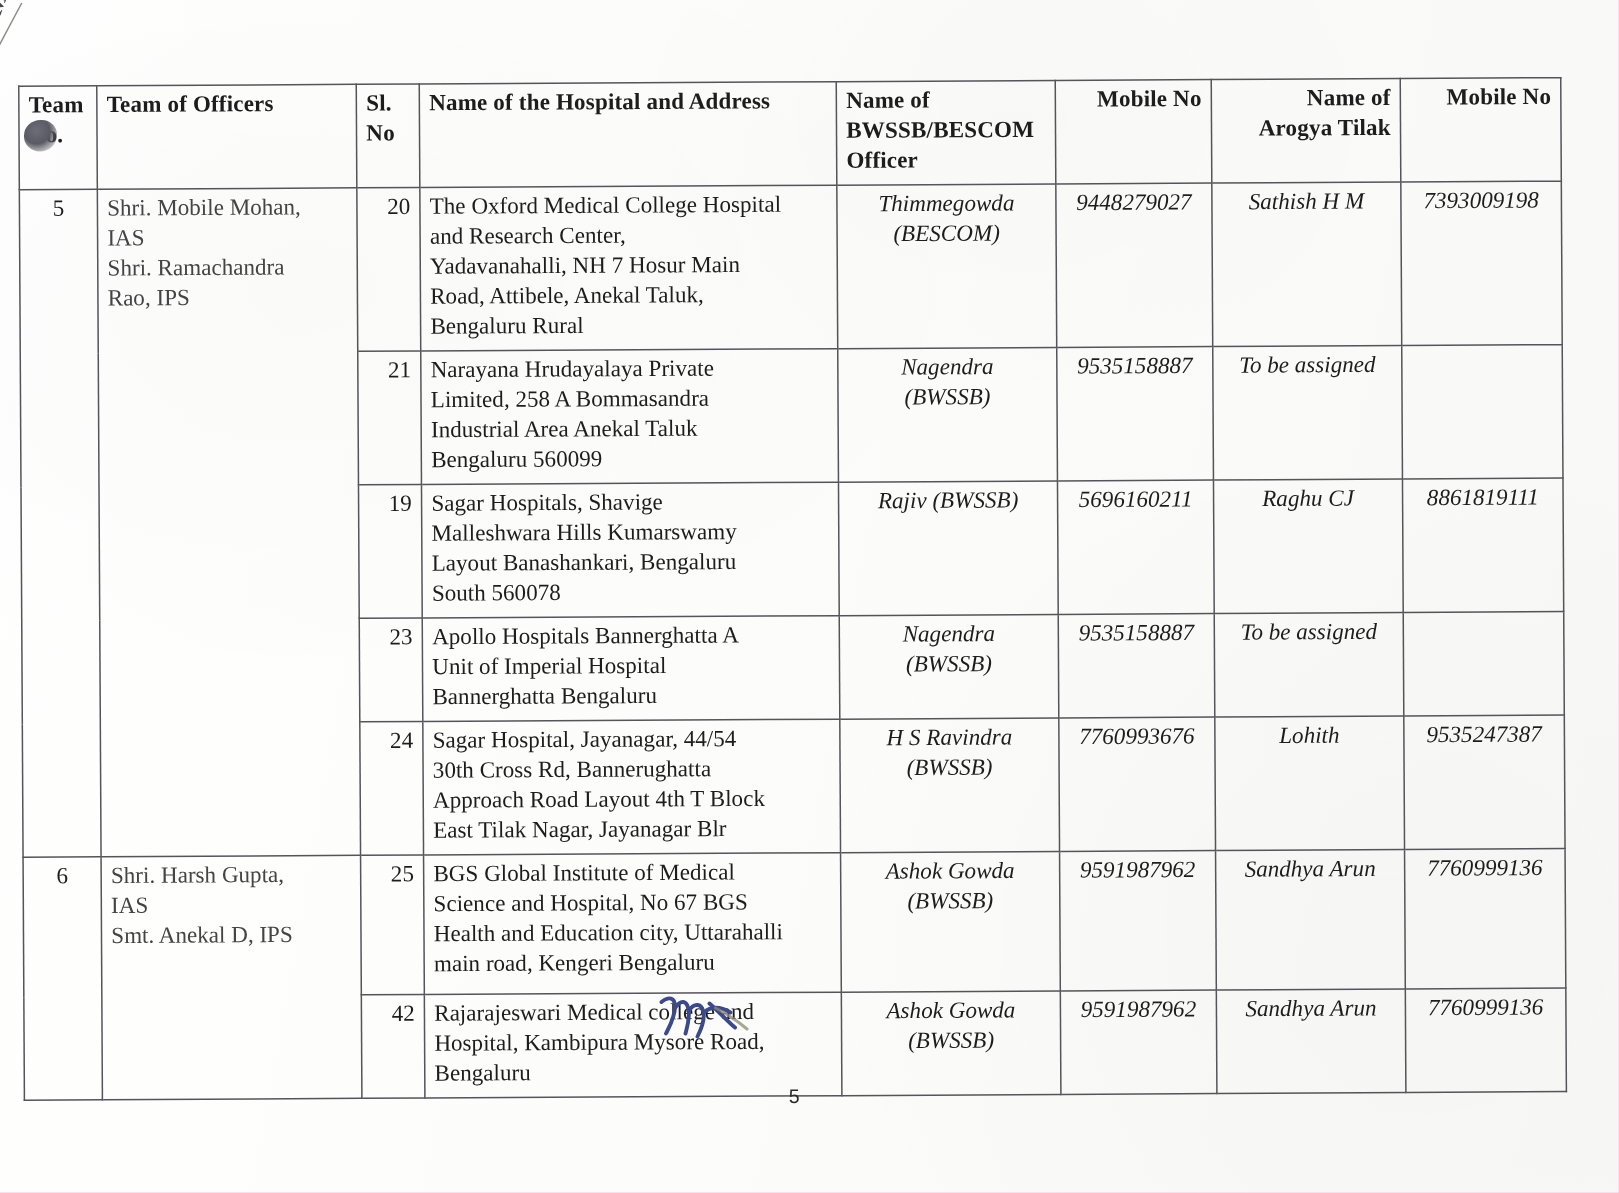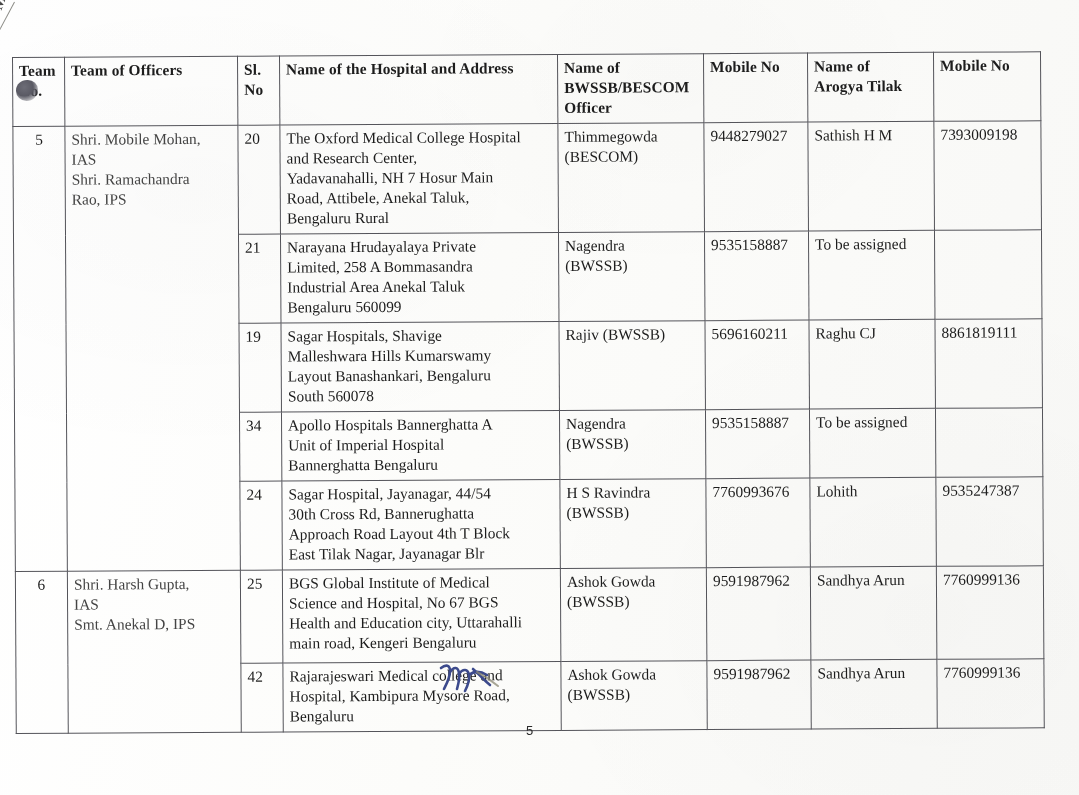--- a/index.html
+++ b/index.html
@@ -102,21 +102,21 @@
   }
 
   thead th {
     font-weight: bold;
     font-size: 15.2px;
     text-align: left;
     vertical-align: top;
     height: 54px;
     letter-spacing: 0.1px;
   }
-  th.ctr { text-align: left; }
+  th.ctr { text-align: right; }
 
   
   col.c-team    { width: 52px; }
   col.c-off     { width: 173px; }
   col.c-sl      { width: 42px; }
   col.c-hosp    { width: 278px; }
   col.c-bw      { width: 146px; }
   col.c-mob1    { width: 104px; }
   col.c-am      { width: 126px; }
   col.c-mob2    { width: 107px; }
@@ -127,32 +127,34 @@
     font-size: 16px;
   }
   td.officers {
     vertical-align: middle;
     font-size: 15.4px;
     line-height: 1.38;
     padding-left: 10px;
     color: #444444;
   }
   td.sl {
-    text-align: left;
+    text-align: right;
     padding-right: 7px;
     font-size: 15.6px;
   }
   td.hospital {
     text-align: left;
     line-height: 1.30;
     padding-left: 8px;
   }
   td.ctr-top {
+    text-align: center;
     vertical-align: top;
     line-height: 1.26;
+    font-style: italic;
   }
 
   
   tr.r20 td { height: 92px; }
   tr.r21 td { height: 76px; }
   tr.r22 td { height: 80px; }
   tr.r23 td { height: 58px; }
   tr.r24 td { height: 78px; }
   tr.r25 td { height: 84px; }
   tr.r26 td { height: 60px; }
@@ -276,21 +278,21 @@
               <div>South 560078</div>
             </td>
             <td class="ctr-top">
               <div>Rajiv (BWSSB)</div>
             </td>
             <td class="ctr-top">5696160211</td>
             <td class="ctr-top">Raghu CJ</td>
             <td class="ctr-top">8861819111</td>
           </tr>
           <tr class="r23">
-            <td class="sl">34</td>
+            <td class="sl">23</td>
             <td class="hospital">
               <div>Apollo Hospitals Bannerghatta A</div>
               <div>Unit of Imperial Hospital</div>
               <div>Bannerghatta Bengaluru</div>
             </td>
             <td class="ctr-top">
               <div>Nagendra</div>
               <div>(BWSSB)</div>
             </td>
             <td class="ctr-top">9535158887</td>

